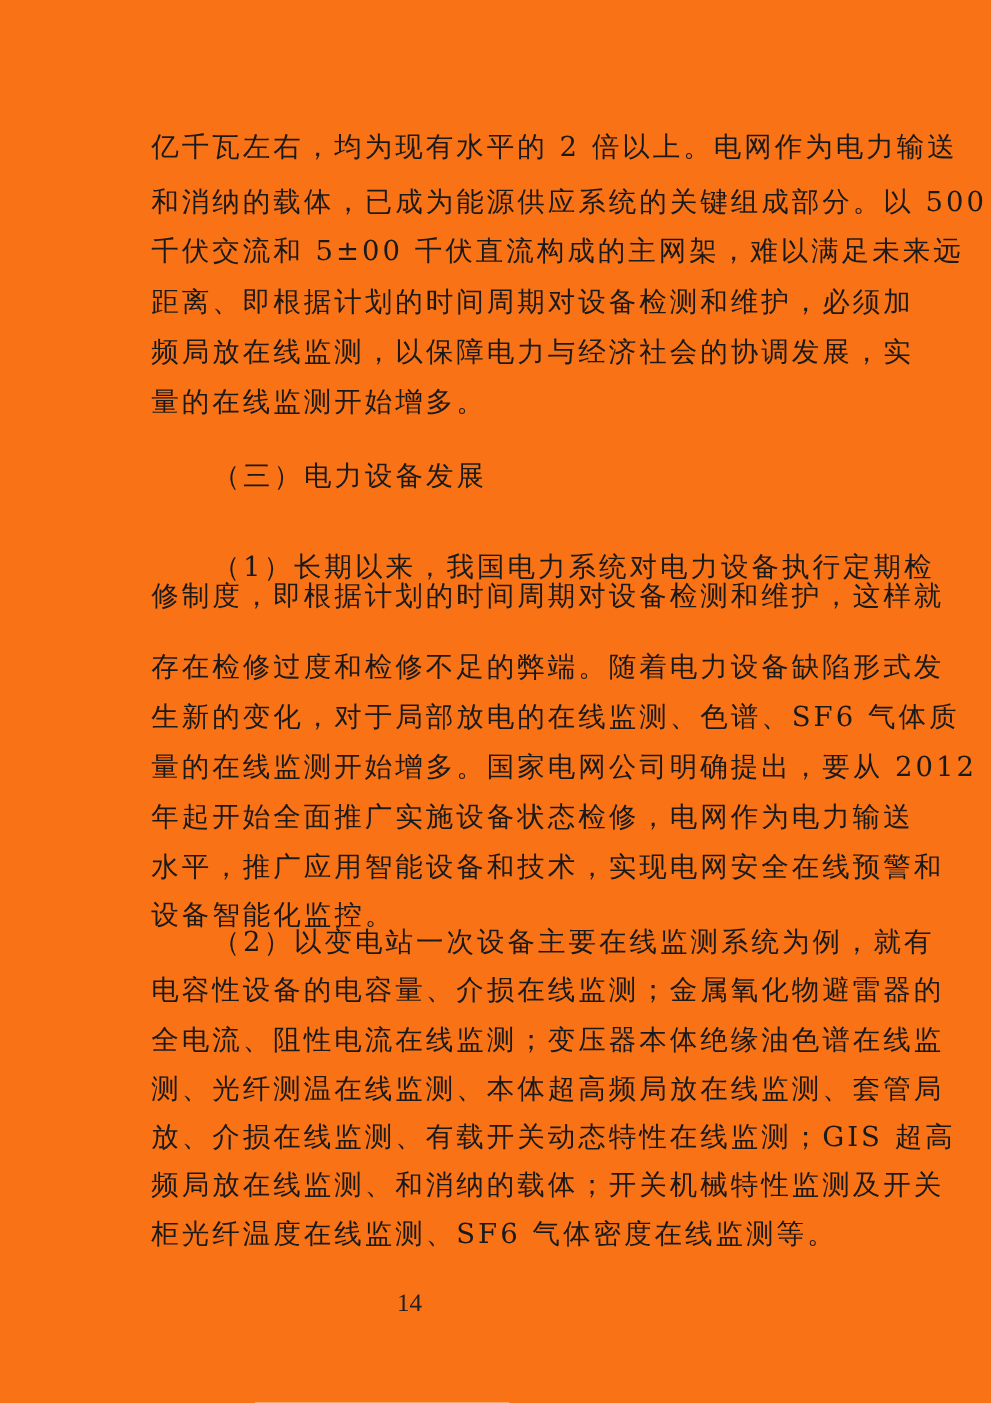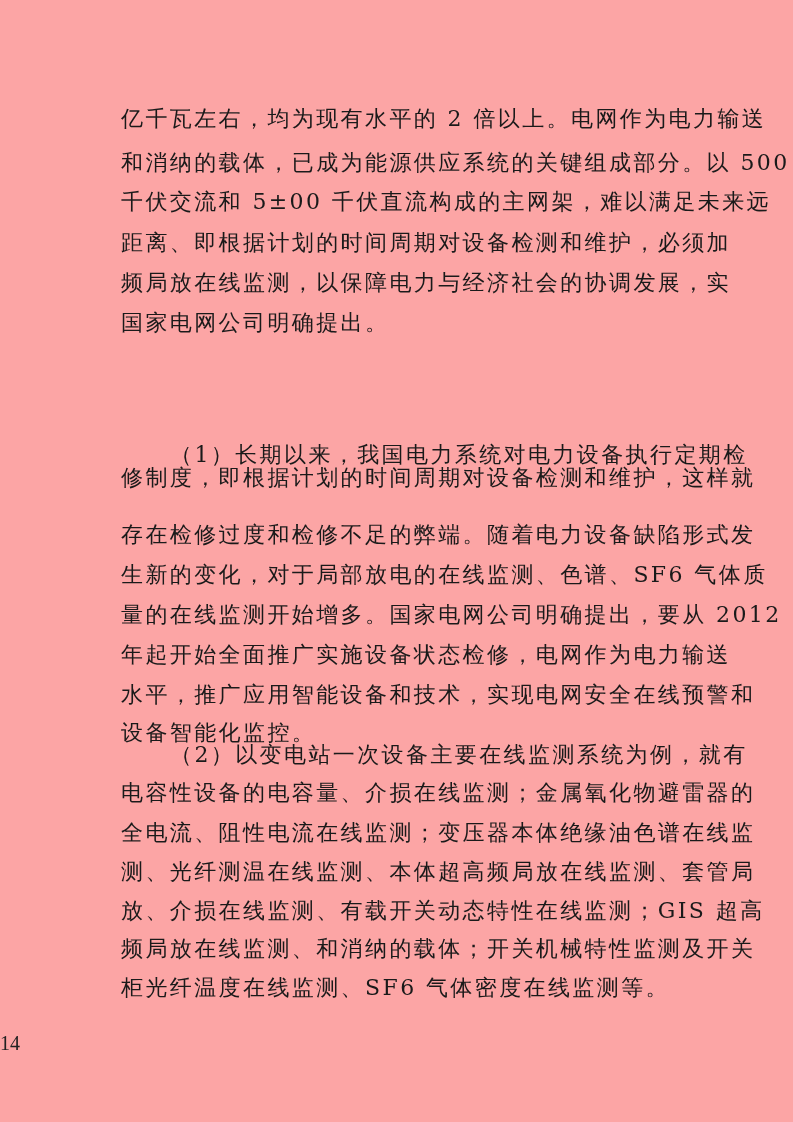--- a/index.html
+++ b/index.html
@@ -1,51 +1,52 @@
 <!DOCTYPE html>
 <html><head>
   <meta charset="utf-8">
   <style>
     html, body { margin: 0; padding: 0; background: #ffffff; }
     body { width: 793px; height: 1122px; position: relative; overflow: hidden; }
     .page {
       position: absolute; left: 0; top: 0; width: 793px; height: 1122px;
-      background: #fca5a5; color: #1a1a1a;
+      background: #f97316; color: #1a1a1a;
       font-family: "DejaVu Serif", "Liberation Serif", serif;
     }
     .line {
       position: absolute; left: 121px; width: 552px;
       font-size: 22px; line-height: 26px; height: 26px;
       white-space: nowrap; letter-spacing: 2.4px;
       text-align: justify; text-align-last: justify;
     }
     .line.last { text-align-last: left; }
     .indent { left: 170px; width: 503px; }
     .indent-num { left: 163px; }
     .heading { left: 170px; width: auto; text-align-last: left; }
     .page-number {
       position: absolute; left: 0; width: 655px; top: 1030px;
-      text-align: left; font-size: 20px; line-height: 26px;
+      text-align: center; font-size: 20px; line-height: 26px;
       font-family: "Liberation Serif", serif; color: #222;
     }
   </style>
 </head>
 <body>
 
 <div class="page">
 
   <div>
     <div class="line" style="top:106px">亿千瓦左右，均为现有水平的 2 倍以上。电网作为电力输送</div>
     <div class="line" style="top:150px">和消纳的载体，已成为能源供应系统的关键组成部分。以 500</div>
     <div class="line" style="top:189px">千伏交流和 5±00 千伏直流构成的主网架，难以满足未来远</div>
     <div class="line" style="top:230px">距离、即根据计划的时间周期对设备检测和维护，必须加</div>
     <div class="line" style="top:270px">频局放在线监测，以保障电力与经济社会的协调发展，实</div>
-    <div class="line last" style="top:310px">国家电网公司明确提出。</div>
+    <div class="line last" style="top:310px">量的在线监测开始增多。</div>
   </div>
 
+  <div class="line heading" style="top:369px">（三）电力设备发展</div>
 
 
   <div>
     <div class="line indent" style="top:442px">（1）长期以来，我国电力系统对电力设备执行定期检</div>
     <div class="line" style="top:465px">修制度，即根据计划的时间周期对设备检测和维护，这样就</div>
     <div class="line" style="top:522px">存在检修过度和检修不足的弊端。随着电力设备缺陷形式发</div>
     <div class="line" style="top:562px">生新的变化，对于局部放电的在线监测、色谱、SF6 气体质</div>
     <div class="line" style="top:602px">量的在线监测开始增多。国家电网公司明确提出，要从 2012</div>
     <div class="line" style="top:642px">年起开始全面推广实施设备状态检修，电网作为电力输送</div>
     <div class="line" style="top:682px">水平，推广应用智能设备和技术，实现电网安全在线预警和</div>

